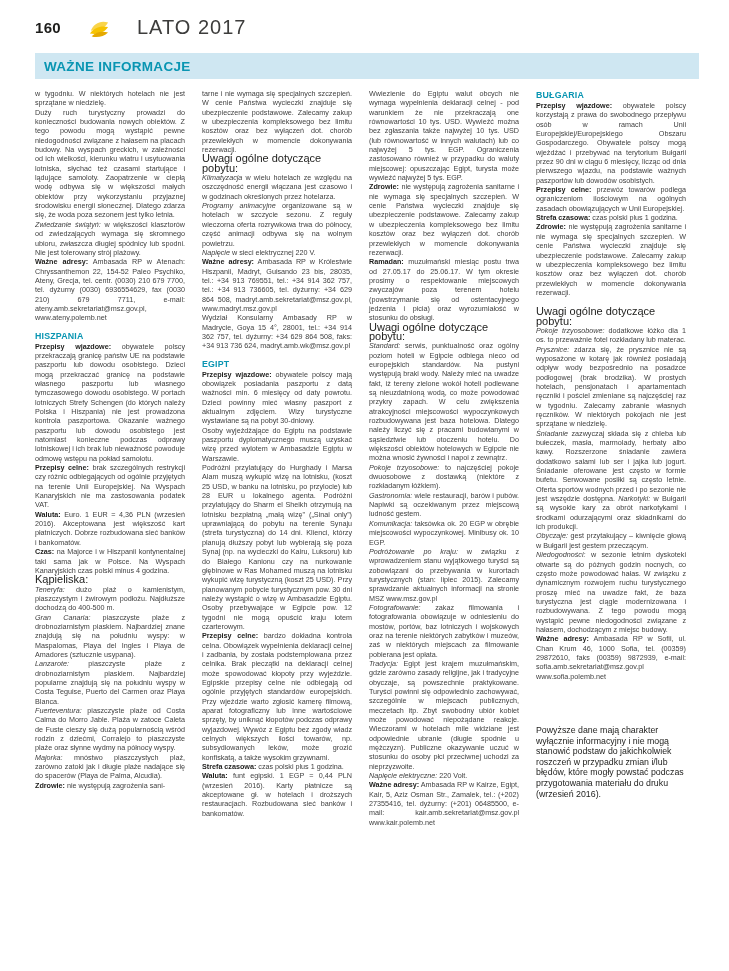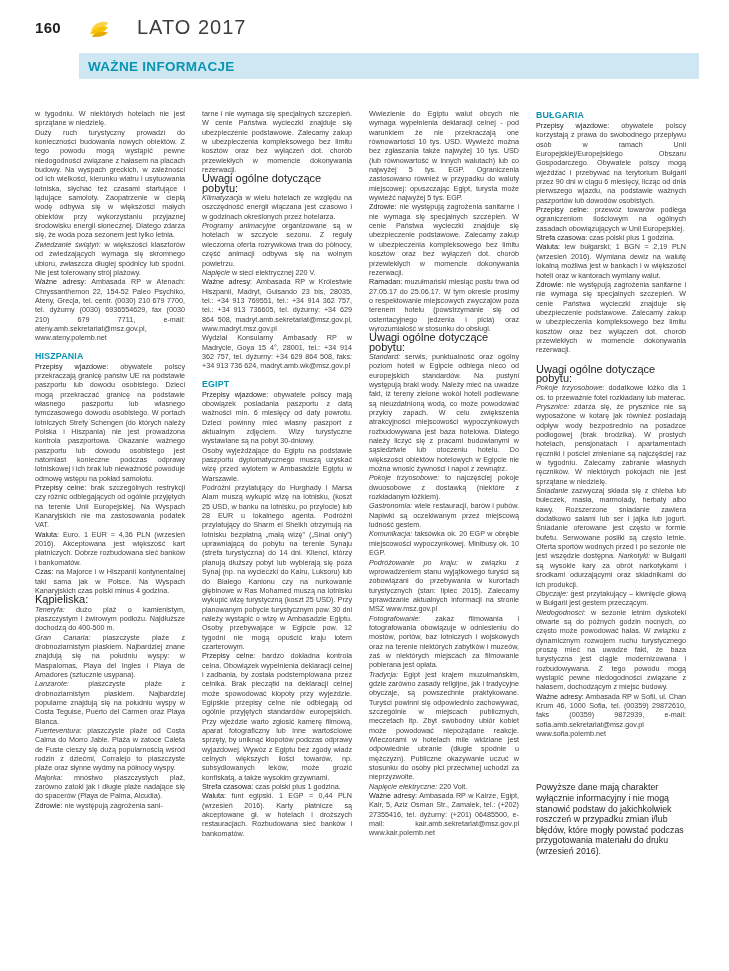--- a/index.html
+++ b/index.html
@@ -8,27 +8,27 @@
     font-family:"Liberation Sans",sans-serif;position:relative;
     -webkit-font-smoothing:antialiased;
   }
   .page{position:absolute;inset:0;background:#fff;}
   
   .header{position:absolute;top:16px;left:35px;display:flex;align-items:center;gap:27px;}
   .page-num{font-weight:bold;font-size:15px;color:#1d1d1b;letter-spacing:.3px;}
   .sun{width:22px;height:20px;display:block;}
   .season{font-size:20px;color:#3d3d3c;letter-spacing:1px;font-weight:normal;font-stretch:condensed;}
   
-  .banner{position:absolute;top:53px;left:35px;right:30px;height:26px;background:#cfe7f2;display:flex;align-items:center;padding-left:9px;box-sizing:border-box;margin-left:44px;}
+  .banner{position:absolute;top:53px;left:35px;right:30px;height:26px;background:#cfe7f2;display:flex;align-items:center;padding-left:9px;box-sizing:border-box;}
   .banner-title{color:#0995b2;font-weight:bold;font-size:13.5px;letter-spacing:.3px;}
   
-  .columns{position:absolute;top:89px;left:35px;width:664px;height:836px;display:flex;gap:17px;overflow:hidden;margin-top:20px;}
+  .columns{position:absolute;top:89px;left:35px;width:664px;height:836px;display:flex;gap:17px;overflow:hidden;}
   .col{width:150px;flex:0 0 150px;font-size:7.2px;line-height:9.35px;color:#414141;text-align:justify;}
   .para{margin:0;}
-  .rb{font-weight:normal;color:#1d1d1b;}
+  .rb{font-weight:bold;color:#1d1d1b;}
   .ri{font-style:italic;}
   .country{color:#0995b2;font-weight:bold;font-size:8.8px;line-height:10px;margin:8px 0 1px;letter-spacing:.2px;}
   .col > .country:first-child{margin-top:1px;}
   .sub{font-weight:normal;color:#1d1d1b;font-size:11px;margin:0;text-align:left;}
   .sub.gap{margin-top:10px;}
   .disclaimer{font-weight:normal;color:#1d1d1b;font-size:8.8px;line-height:10.6px;margin-top:44px;text-align:left;}
   
   .footer{position:absolute;bottom:22px;left:35px;right:30px;display:flex;justify-content:space-between;align-items:baseline;}
   .footer span{font-weight:bold;font-size:10px;color:#1d1d1b;letter-spacing:.2px;}
 </style>
@@ -99,21 +99,20 @@
         <p class="para"><span class="ri">Fotografowanie:</span><span> zakaz filmowania i fotografowania obowiązuje w odniesieniu do mostów, portów, baz lotniczych i wojskowych oraz na terenie niektórych zabytków i muzeów, zaś w niektórych miejscach za filmowanie pobierana jest opłata.</span></p>
         <p class="para"><span class="ri">Tradycja:</span><span> Egipt jest krajem muzułmańskim, gdzie zarówno zasady religijne, jak i tradycyjne obyczaje, są powszechnie praktykowane. Turyści powinni się odpowiednio zachowywać, szczególnie w miejscach publicznych, meczetach itp. Zbyt swobodny ubiór kobiet może powodować niepożądane reakcje. Wieczorami w hotelach mile widziane jest odpowiednie ubranie (długie spodnie u mężczyzn). Publiczne okazywanie uczuć w stosunku do osoby płci przeciwnej uchodzi za nieprzyzwoite.</span></p>
         <p class="para"><span class="ri">Napięcie elektryczne:</span><span> 220 Volt.</span></p>
         <p class="para"><span class="rb">Ważne adresy:</span><span> Ambasada RP w Kairze, Egipt, Kair, 5, Aziz Osman Str., Zamalek, tel.: (+202) 27355416, tel. dyżurny: (+201) 06485500, e-mail: kair.amb.sekretariat@msz.gov.pl www.kair.polemb.net</span></p>
       </div>
       <div class="col">
         <div class="country">BUŁGARIA</div>
         <p class="para"><span class="rb">Przepisy wjazdowe:</span><span> obywatele polscy korzystają z prawa do swobodnego przepływu osób w ramach Unii Europejskiej/Europejskiego Obszaru Gospodarczego. Obywatele polscy mogą wjeżdżać i przebywać na terytorium Bułgarii przez 90 dni w ciągu 6 miesięcy, licząc od dnia pierwszego wjazdu, na podstawie ważnych paszportów lub dowodów osobistych.</span></p>
         <p class="para"><span class="rb">Przepisy celne:</span><span> przewóz towarów podlega ograniczeniom ilościowym na ogólnych zasadach obowiązujących w Unii Europejskiej.</span></p>
         <p class="para"><span class="rb">Strefa czasowa:</span><span> czas polski plus 1 godzina.</span></p>
-        <p class="para"><span class="rb">Waluta:</span><span> lew bułgarski; 1 BGN = 2,19 PLN (wrzesień 2016). Wymiana dewiz na walutę lokalną możliwa jest w bankach i w większości hoteli oraz w kantorach wymiany walut.</span></p>
         <p class="para"><span class="rb">Zdrowie:</span><span> nie występują zagrożenia sanitarne i nie wymaga się specjalnych szczepień. W cenie Państwa wycieczki znajduje się ubezpieczenie podstawowe. Zalecamy zakup w ubezpieczenia kompleksowego bez limitu kosztów oraz bez wyłączeń dot. chorób przewlekłych w momencie dokonywania rezerwacji.</span></p>
         <div class="sub gap">Uwagi ogólne dotyczące pobytu:</div>
         <p class="para"><span class="ri">Pokoje trzyosobowe:</span><span> dodatkowe łóżko dla 1 os. to przeważnie fotel rozkładany lub materac.</span></p>
         <p class="para"><span class="ri">Prysznice:</span><span> zdarza się, że prysznice nie są wyposażone w kotarę jak również posiadają odpływ wody bezpośrednio na posadzce podłogowej (brak brodzika). W prostych hotelach, pensjonatach i apartamentach ręczniki i pościel zmieniane są najczęściej raz w tygodniu. Zalecamy zabranie własnych ręczników. W niektórych pokojach nie jest sprzątane w niedzielę.</span></p>
         <p class="para"><span class="ri">Śniadanie</span><span> zazwyczaj składa się z chleba lub bułeczek, masła, marmolady, herbaty albo kawy. Rozszerzone śniadanie zawiera dodatkowo salami lub ser i jajka lub jogurt. Śniadanie oferowane jest często w formie bufetu. Serwowane posiłki są często letnie. Oferta sportów wodnych przed i po sezonie nie jest wszędzie dostępna. </span><span class="ri">Narkotyki:</span><span> w Bułgarii są wysokie kary za obrót narkotykami i środkami odurzającymi oraz składnikami do ich produkcji.</span></p>
         <p class="para"><span class="ri">Obyczaje:</span><span> gest przytakujący – kiwnięcie głową w Bułgarii jest gestem przeczącym.</span></p>
         <p class="para"><span class="ri">Niedogodności:</span><span> w sezonie letnim dyskoteki otwarte są do późnych godzin nocnych, co często może powodować hałas. W związku z dynamicznym rozwojem ruchu turystycznego proszę mieć na uwadze fakt, że baza turystyczna jest ciągle modernizowana i rozbudowywana. Z tego powodu mogą wystąpić pewne niedogodności związane z hałasem, dochodzącym z miejsc budowy.</span></p>
         <p class="para"><span class="rb">Ważne adresy:</span><span> Ambasada RP w Sofii, ul. Chan Krum 46, 1000 Sofia, tel. (00359) 29872610, faks (00359) 9872939, e-mail: sofia.amb.sekretariat@msz.gov.pl www.sofia.polemb.net</span></p>
         <div class="disclaimer">Powyższe dane mają charakter wyłącznie informacyjny i nie mogą stanowić podstaw do jakichkolwiek roszczeń w przypadku zmian i/lub błędów, które mogły powstać podczas przygotowania materiału do druku (wrzesień 2016).</div>
       </div>

